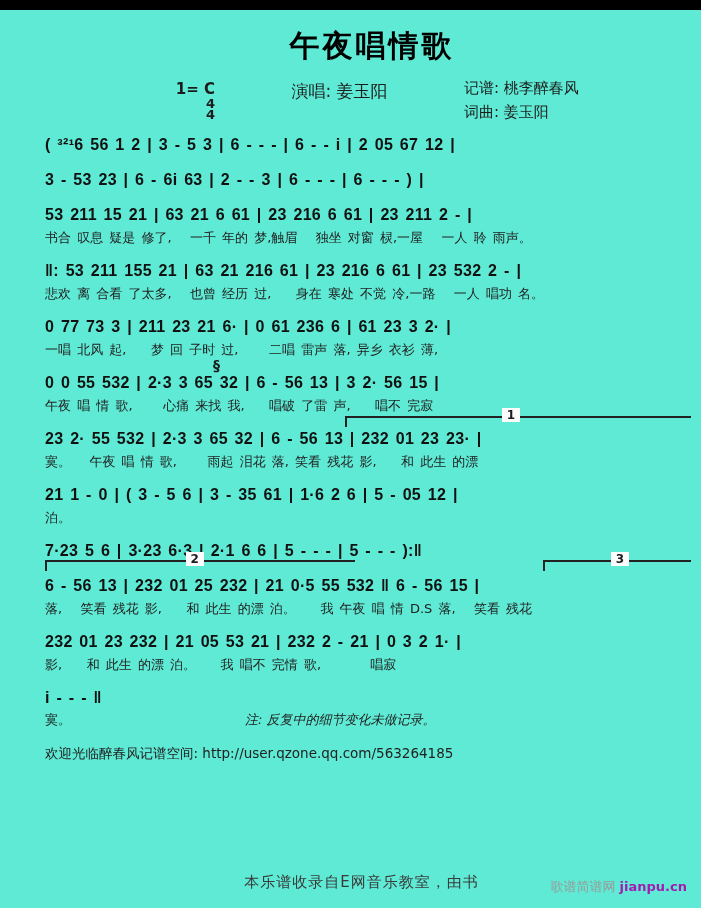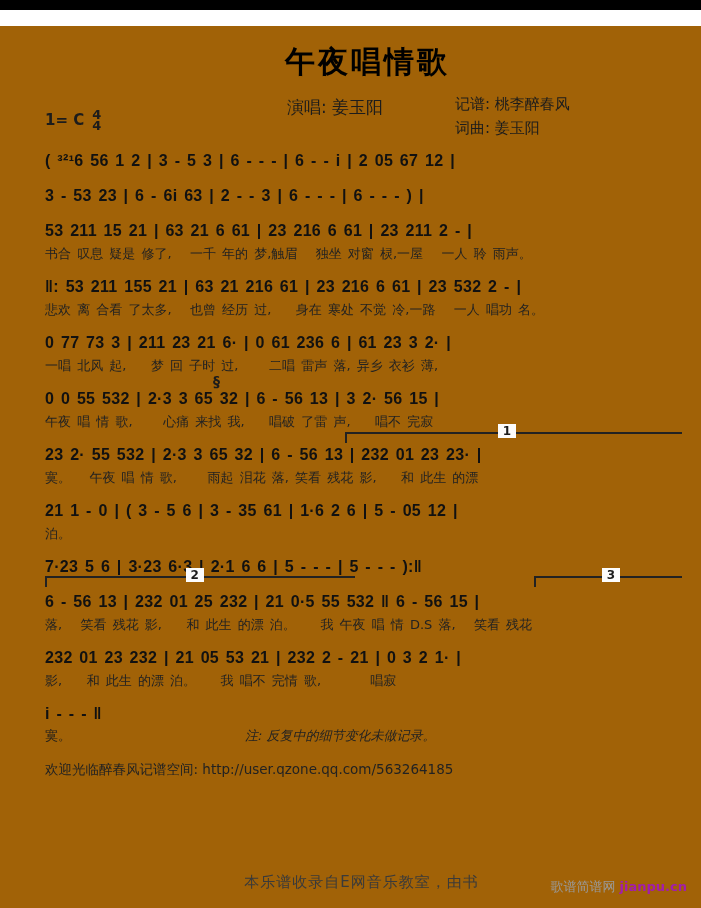--- a/index.html
+++ b/index.html
@@ -5,28 +5,28 @@
   * { margin:0; padding:0; box-sizing:border-box; }
   html,body { width:701px; }
   body {
     height:908px; position:relative; overflow:hidden;
     background:#ffffff; color:#1c1c1c;
     font-family:"DejaVu Sans", sans-serif;
   }
   .topbar { height:10px; background:#000; width:100%; }
   .paper {
     position:absolute; top:10px; left:0; right:0; bottom:0;
-    background:#a16207; padding:16px 11px 0 45px;margin-top:16px;
+    background:#5eead4; padding:16px 2px 0 45px;
   }
   .title {
     text-align:center; font-size:30px; font-weight:900;
     letter-spacing:3px; color:#000; line-height:40px;
   }
   .meta { display:flex; margin-top:10px; height:52px; }
-  .meta-key { width:170px; font-weight:bold; font-size:15px; display:flex; align-items:center; padding-top:4px; }
+  .meta-key { width:170px; font-weight:bold; font-size:15px; display:flex; align-items:flex-end; padding-top:4px;flex-direction:column; }
   .timesig { display:inline-flex; flex-direction:column; line-height:11px; font-size:13px; font-weight:bold; margin-left:8px; text-align:center; }
   .meta-center { flex:1; text-align:center; font-size:17px; padding-top:4px; }
   .meta-right { width:235px; font-size:15px; line-height:24px; }
   .score { margin-top:6px; }
   .mline { margin-bottom:13px; position:relative; }
   .notes {
     font-family:Liberation Sans, sans-serif;
     font-weight:bold; font-size:16px; line-height:22px;
     letter-spacing:0.3px; word-spacing:2px; white-space:pre; color:#111;
   }

